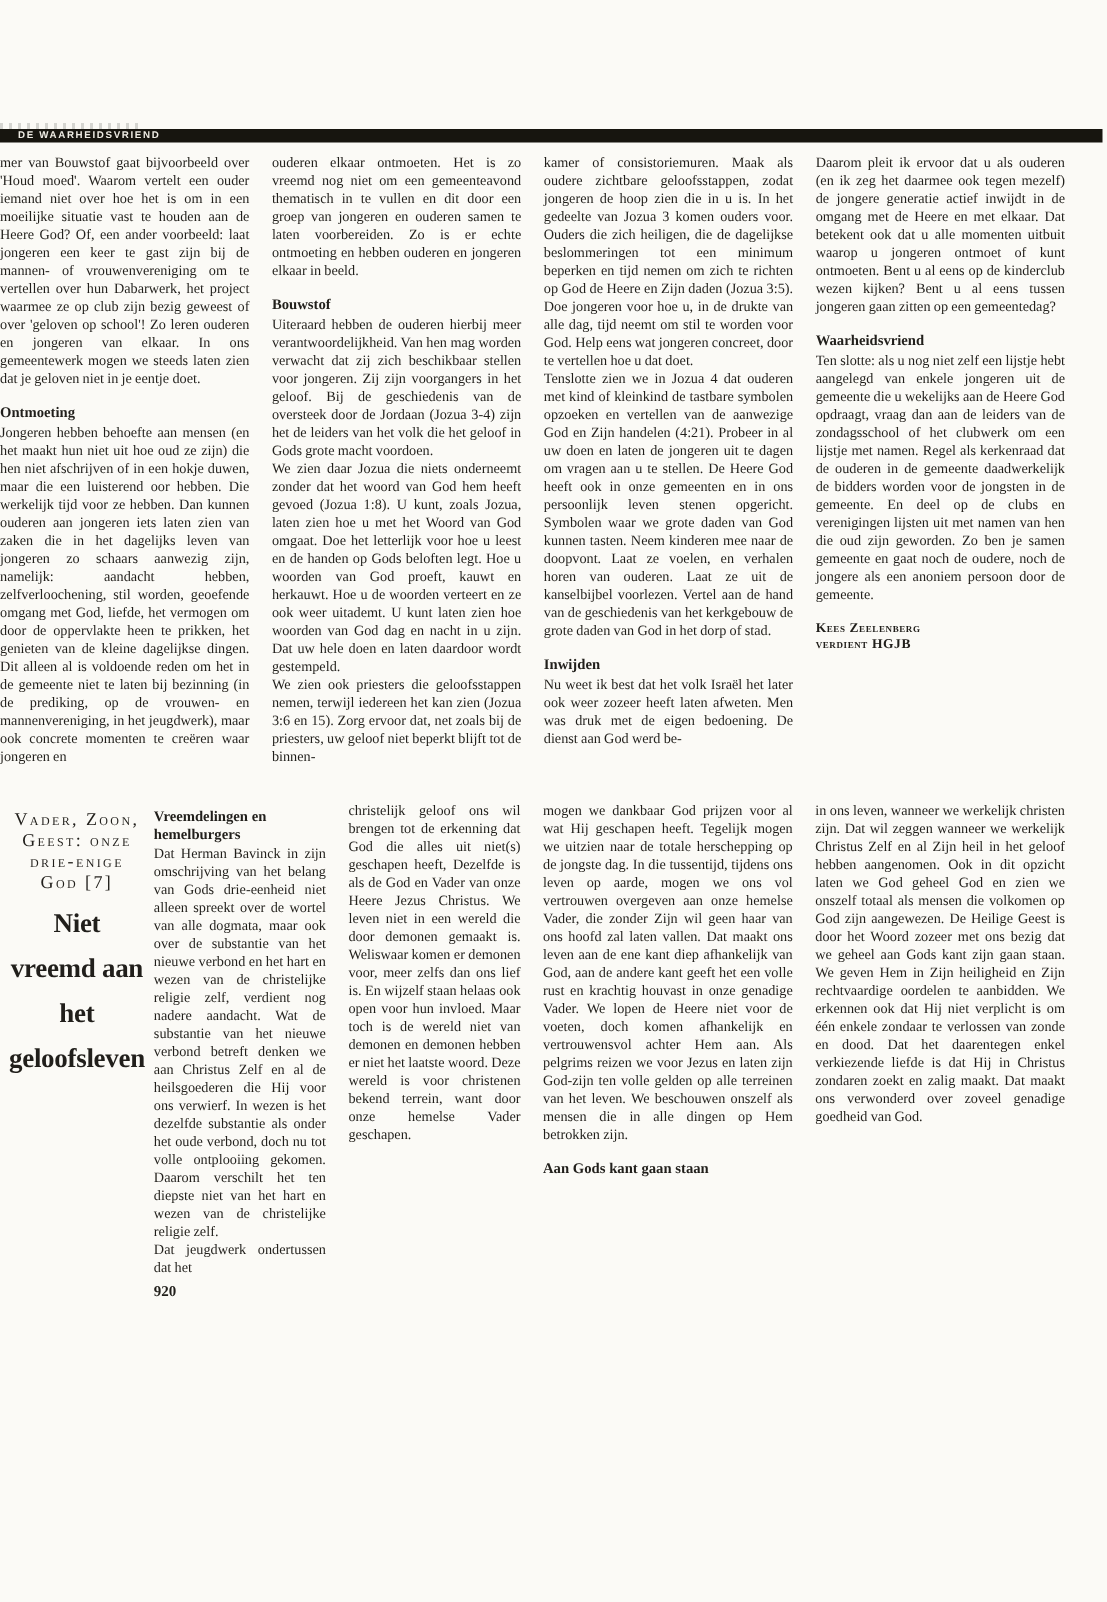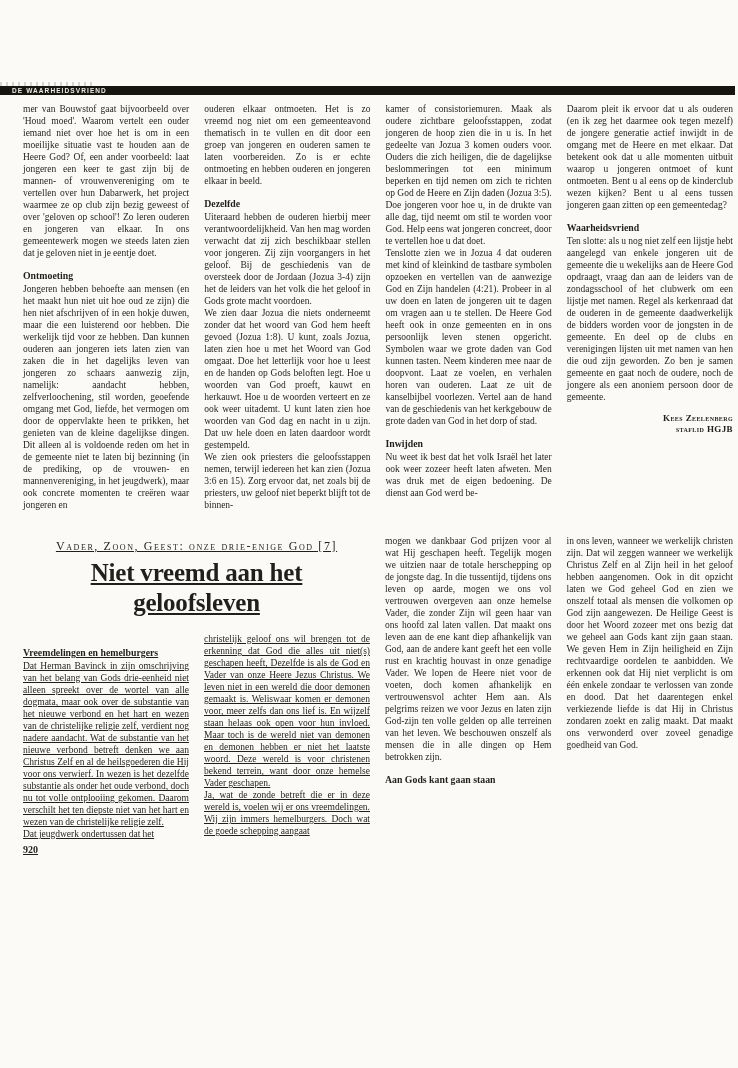--- a/index.html
+++ b/index.html
@@ -16,37 +16,37 @@
   }
   .masthead {
     position:absolute; top:86px; left:0; width:735px; height:9px;
     background:#17150f; display:flex; align-items:center;
   }
   .masthead-label {
     color:#efece4; font-family:"Liberation Sans", sans-serif; font-weight:bold;
     font-size:6.5px; line-height:9px; letter-spacing:1.1px; text-transform:uppercase;
     padding-left:12px; white-space:nowrap;
   }
-  .content { position:absolute; top:103px; left:23px; width:710px; }
+  .content { position:absolute; top:103px; left:0; width:710px; }
   .row-top { display:flex; gap:15px; }
   .col { flex:1 1 0; min-width:0; }
   p.body {
     font-size:9.5px; line-height:12px; text-align:justify;
     hyphens:auto; -webkit-hyphens:auto; word-spacing:-0.2px;
   }
   h4.sect { font-size:9.8px; line-height:12px; font-weight:bold; margin-top:11px; margin-bottom:1px; }
   .byline {
-    margin-top:10px; text-align:right; font-weight:bold; font-size:9px; line-height:11px;
+    margin-top:10px; font-weight:bold; font-size:9px; line-height:11px;
     font-variant:small-caps; letter-spacing:.4px;
   }
   .row-bottom { display:flex; gap:15px; margin-top:24px; }
-  .bottom-left { flex:0 0 347px; display:flex; flex-direction:column;text-decoration:underline; }
+  .bottom-left { flex:0 0 347px; display:flex; flex-direction:row; }
   .article-head { text-align:center; padding:4px 6px 15px; }
   .kicker { font-variant:small-caps; font-size:12px; line-height:14px; letter-spacing:1.6px; }
-  .title { font-size:25px; line-height:30px; font-weight:bold; margin-top:5px; letter-spacing:-.2px; }
+  .title { font-size:18px; line-height:30px; font-weight:bold; margin-top:5px; letter-spacing:-.2px; }
   .cols-2 { display:flex; gap:15px; }
   .pagenum { font-weight:bold; font-size:10px; margin-top:4px; }
 </style>
 </head>
 <body>
 
 <div class="page">
 
   <div class="scan-noise"></div>
 
@@ -59,62 +59,61 @@
     <div class="row-top">
 
       <div class="col">
         <p class="body">mer van Bouwstof gaat bijvoorbeeld over 'Houd moed'. Waarom vertelt een ouder iemand niet over hoe het is om in een moeilijke situatie vast te houden aan de Heere God? Of, een ander voorbeeld: laat jongeren een keer te gast zijn bij de mannen- of vrouwenvereniging om te vertellen over hun Dabarwerk, het project waarmee ze op club zijn bezig geweest of over 'geloven op school'! Zo leren ouderen en jongeren van elkaar. In ons gemeentewerk mogen we steeds laten zien dat je geloven niet in je eentje doet.</p>
         <h4 class="sect">Ontmoeting</h4>
         <p class="body">Jongeren hebben behoefte aan mensen (en het maakt hun niet uit hoe oud ze zijn) die hen niet afschrijven of in een hokje duwen, maar die een luisterend oor hebben. Die werkelijk tijd voor ze hebben. Dan kunnen ouderen aan jongeren iets laten zien van zaken die in het dagelijks leven van jongeren zo schaars aanwezig zijn, namelijk: aandacht hebben, zelfverloochening, stil worden, geoefende omgang met God, liefde, het vermogen om door de oppervlakte heen te prikken, het genieten van de kleine dagelijkse dingen. Dit alleen al is voldoende reden om het in de gemeente niet te laten bij bezinning (in de prediking, op de vrouwen- en mannenvereniging, in het jeugdwerk), maar ook concrete momenten te creëren waar jongeren en</p>
       </div>
 
       <div class="col">
         <p class="body">ouderen elkaar ontmoeten. Het is zo vreemd nog niet om een gemeenteavond thematisch in te vullen en dit door een groep van jongeren en ouderen samen te laten voorbereiden. Zo is er echte ontmoeting en hebben ouderen en jongeren elkaar in beeld.</p>
-        <h4 class="sect">Dezelfde</h4>
+        <h4 class="sect">Bouwstof</h4>
         <p class="body">Uiteraard hebben de ouderen hierbij meer verantwoordelijkheid. Van hen mag worden verwacht dat zij zich beschikbaar stellen voor jongeren. Zij zijn voorgangers in het geloof. Bij de geschiedenis van de oversteek door de Jordaan (Jozua 3-4) zijn het de leiders van het volk die het geloof in Gods grote macht voordoen.</p>
         <p class="body">We zien daar Jozua die niets onderneemt zonder dat het woord van God hem heeft gevoed (Jozua 1:8). U kunt, zoals Jozua, laten zien hoe u met het Woord van God omgaat. Doe het letterlijk voor hoe u leest en de handen op Gods beloften legt. Hoe u woorden van God proeft, kauwt en herkauwt. Hoe u de woorden verteert en ze ook weer uitademt. U kunt laten zien hoe woorden van God dag en nacht in u zijn. Dat uw hele doen en laten daardoor wordt gestempeld.</p>
         <p class="body">We zien ook priesters die geloofsstappen nemen, terwijl iedereen het kan zien (Jozua 3:6 en 15). Zorg ervoor dat, net zoals bij de priesters, uw geloof niet beperkt blijft tot de binnen-</p>
       </div>
 
       <div class="col">
         <p class="body">kamer of consistoriemuren. Maak als oudere zichtbare geloofsstappen, zodat jongeren de hoop zien die in u is. In het gedeelte van Jozua 3 komen ouders voor. Ouders die zich heiligen, die de dagelijkse beslommeringen tot een minimum beperken en tijd nemen om zich te richten op God de Heere en Zijn daden (Jozua 3:5). Doe jongeren voor hoe u, in de drukte van alle dag, tijd neemt om stil te worden voor God. Help eens wat jongeren concreet, door te vertellen hoe u dat doet.</p>
         <p class="body">Tenslotte zien we in Jozua 4 dat ouderen met kind of kleinkind de tastbare symbolen opzoeken en vertellen van de aanwezige God en Zijn handelen (4:21). Probeer in al uw doen en laten de jongeren uit te dagen om vragen aan u te stellen. De Heere God heeft ook in onze gemeenten en in ons persoonlijk leven stenen opgericht. Symbolen waar we grote daden van God kunnen tasten. Neem kinderen mee naar de doopvont. Laat ze voelen, en verhalen horen van ouderen. Laat ze uit de kanselbijbel voorlezen. Vertel aan de hand van de geschiedenis van het kerkgebouw de grote daden van God in het dorp of stad.</p>
         <h4 class="sect">Inwijden</h4>
         <p class="body">Nu weet ik best dat het volk Israël het later ook weer zozeer heeft laten afweten. Men was druk met de eigen bedoening. De dienst aan God werd be-</p>
       </div>
 
       <div class="col">
         <p class="body">Daarom pleit ik ervoor dat u als ouderen (en ik zeg het daarmee ook tegen mezelf) de jongere generatie actief inwijdt in de omgang met de Heere en met elkaar. Dat betekent ook dat u alle momenten uitbuit waarop u jongeren ontmoet of kunt ontmoeten. Bent u al eens op de kinderclub wezen kijken? Bent u al eens tussen jongeren gaan zitten op een gemeentedag?</p>
         <h4 class="sect">Waarheidsvriend</h4>
         <p class="body">Ten slotte: als u nog niet zelf een lijstje hebt aangelegd van enkele jongeren uit de gemeente die u wekelijks aan de Heere God opdraagt, vraag dan aan de leiders van de zondagsschool of het clubwerk om een lijstje met namen. Regel als kerkenraad dat de ouderen in de gemeente daadwerkelijk de bidders worden voor de jongsten in de gemeente. En deel op de clubs en verenigingen lijsten uit met namen van hen die oud zijn geworden. Zo ben je samen gemeente en gaat noch de oudere, noch de jongere als een anoniem persoon door de gemeente.</p>
         <div class="byline">
           <div>Kees Zeelenberg</div>
-          <div>staflid HGJB</div>
+          <div>verdient HGJB</div>
         </div>
       </div>
 
     </div>
 
     <div class="row-bottom">
 
       <div class="bottom-left">
         <div class="article-head">
           <div class="kicker">Vader, Zoon, Geest: onze drie-enige God [7]</div>
           <h1 class="title">Niet vreemd aan het geloofsleven</h1>
         </div>
         <div class="cols-2">
           <div class="col">
-            <h4 class="sect" style="margin-top:14px">Vreemdelingen en hemelburgers</h4>
+            <h4 class="sect" style="margin-top:4px">Vreemdelingen en hemelburgers</h4>
             <p class="body">Dat Herman Bavinck in zijn omschrijving van het belang van Gods drie-eenheid niet alleen spreekt over de wortel van alle dogmata, maar ook over de substantie van het nieuwe verbond en het hart en wezen van de christelijke religie zelf, verdient nog nadere aandacht. Wat de substantie van het nieuwe verbond betreft denken we aan Christus Zelf en al de heilsgoederen die Hij voor ons verwierf. In wezen is het dezelfde substantie als onder het oude verbond, doch nu tot volle ontplooiing gekomen. Daarom verschilt het ten diepste niet van het hart en wezen van de christelijke religie zelf.</p>
             <p class="body">Dat jeugdwerk ondertussen dat het</p>
             <div class="pagenum">920</div>
           </div>
           <div class="col">
             <p class="body">christelijk geloof ons wil brengen tot de erkenning dat God die alles uit niet(s) geschapen heeft, Dezelfde is als de God en Vader van onze Heere Jezus Christus. We leven niet in een wereld die door demonen gemaakt is. Weliswaar komen er demonen voor, meer zelfs dan ons lief is. En wijzelf staan helaas ook open voor hun invloed. Maar toch is de wereld niet van demonen en demonen hebben er niet het laatste woord. Deze wereld is voor christenen bekend terrein, want door onze hemelse Vader geschapen.</p>
-            <p class="body">Ja, wat de zonde betreft die er in deze wereld is, voelen wij er ons vreemdelingen. Wij zijn immers hemelburgers. Doch wat de goede schepping aangaat</p>
           </div>
         </div>
       </div>
 
       <div class="col">
         <p class="body">mogen we dankbaar God prijzen voor al wat Hij geschapen heeft. Tegelijk mogen we uitzien naar de totale herschepping op de jongste dag. In die tussentijd, tijdens ons leven op aarde, mogen we ons vol vertrouwen overgeven aan onze hemelse Vader, die zonder Zijn wil geen haar van ons hoofd zal laten vallen. Dat maakt ons leven aan de ene kant diep afhankelijk van God, aan de andere kant geeft het een volle rust en krachtig houvast in onze genadige Vader. We lopen de Heere niet voor de voeten, doch komen afhankelijk en vertrouwensvol achter Hem aan. Als pelgrims reizen we voor Jezus en laten zijn God-zijn ten volle gelden op alle terreinen van het leven. We beschouwen onszelf als mensen die in alle dingen op Hem betrokken zijn.</p>
         <h4 class="sect">Aan Gods kant gaan staan</h4>
       </div>
 
       <div class="col">

